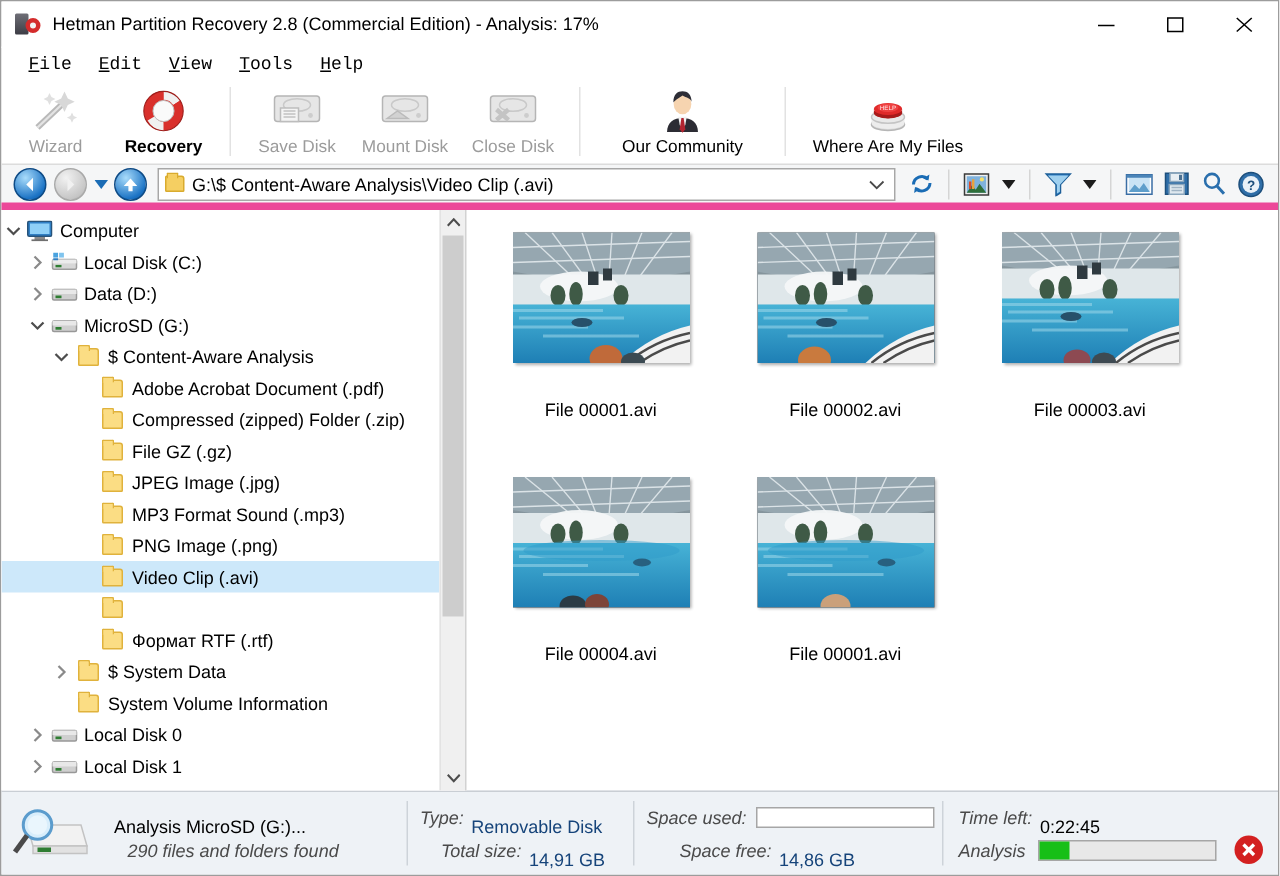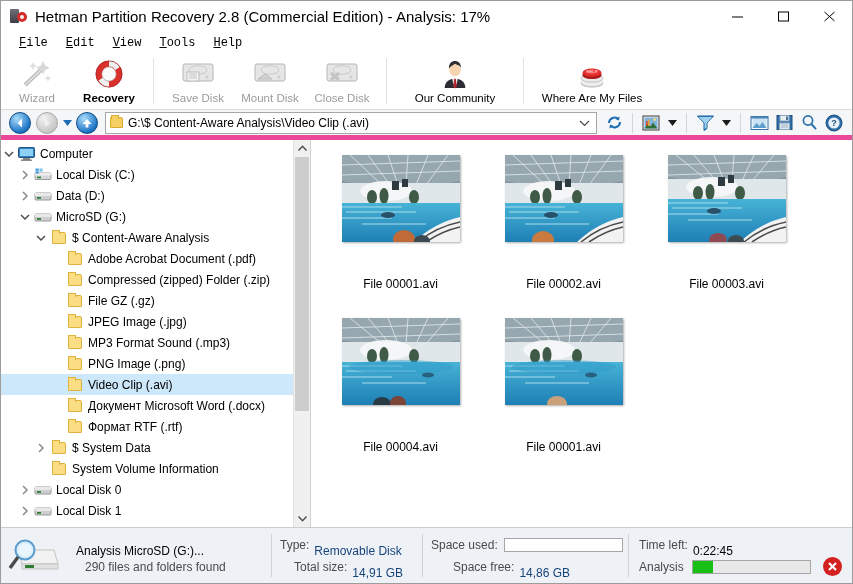--- a/index.html
+++ b/index.html
@@ -13,21 +13,21 @@
             border:1px solid #9c9c9c; background:#ffffff; }
 
   
   .titlebar { height:31px; display:flex; align-items:center; background:#ffffff;
               border-bottom:1px solid #ffffff; flex:none; }
   .app-icon { width:18px; height:18px; margin:0 7px 0 9px; position:relative; flex:none; }
   .app-icon .bk { position:absolute; left:0; top:2px; width:9px; height:14px;
                   background:linear-gradient(#6f6f77,#3d3d45); border-radius:1px; }
   .app-icon .ring { position:absolute; left:7px; top:5px; width:10px; height:10px;
                     border-radius:50%; border:3px solid #d42b2b; background:#f2f2f2; }
-  .title-text { font-size:15px; color:#000; flex:1; white-space:nowrap; overflow:hidden; }
+  .title-text { font-size:12px; color:#000; flex:1; white-space:nowrap; overflow:hidden; }
   .wbtns { display:flex; height:31px; flex:none; }
   .wbtn { width:46px; height:31px; display:flex; align-items:center; justify-content:center;
           font-size:12px; color:#000; }
   .wbtn svg { display:block; }
 
   
   .menubar { height:22px; display:flex; align-items:center; padding-left:9px;
              background:#ffffff; flex:none; }
   .menu-item { padding:2px 9px; font-size:12px; color:#000;font-family:Liberation Mono, monospace; }
   .menu-item u { text-decoration:underline; }
@@ -98,29 +98,29 @@
   .sb-thumb { position:absolute; left:1px; right:1px; top:0; height:72%; background:#cdcdcd; }
 
   
   .files-pane { flex:1; background:#fff; padding:10px 0 0 8px; overflow:hidden; }
   .frow { display:flex; }
   .fcell { width:163px; height:163px; display:flex; flex-direction:column;
            align-items:center; padding-top:5px; }
   .thumb { width:118px; height:87px; box-shadow:1px 1px 2px rgba(0,0,0,.32); overflow:hidden;
            position:relative; background:#2d3b44; }
   .thumb svg { display:block; width:118px; height:87px; }
-  .fname { font-size:12px; margin-top:35px; white-space:nowrap; }
+  .fname { font-size:12px; margin-top:24px; white-space:nowrap; }
 
   
   .status { height:56px; flex:none; display:flex; align-items:stretch;
             background:#eef2f6; border-top:1px solid #c9ced4; }
   .st-icon { width:70px; display:flex; align-items:center; justify-content:center; flex:none; }
   .st-col { display:flex; flex-direction:column; justify-content:center; }
   .st-line { height:22px; display:flex; align-items:center; font-size:12px; white-space:nowrap; }
-  .st-lbl { color:#4a4a4a; }
+  .st-lbl { color:#4a4a4a;font-style:italic; }
   .st-val { color:#16447a; margin-left:5px;margin-top:12px; }
   .st-val.dark { color:#000; }
   .st-sep { width:1px; background:#cdd3d9; margin:6px 0; flex:none; }
   .bar-outline { width:119px; height:14px; border:1px solid #a6a6a6; background:#fff;
                  margin-left:6px; }
   .bar-prog { width:119px; height:14px; border:1px solid #a6a6a6; background:#e8e8e8;
               margin-left:8px; position:relative; }
   .bar-prog i { position:absolute; left:0; top:0; bottom:0; background:#17bf17; display:block; }
   .stop-btn { width:19px; height:19px; border-radius:50%; background:#d32020;
               display:flex; align-items:center; justify-content:center; margin-left:12px; }
@@ -524,21 +524,20 @@
             <span>Video Clip (.avi)</span>
           </div>
           <div class="trow">
             <span class="tspace"></span>
             <span class="tspace"></span>
             <span class="tspace"></span>
             <span class="twist"></span>
             <span class="ticon">
               <span class="folder-ic"></span>
             </span>
-            <span>Документ Microsoft Word (.docx)</span>
           </div>
           <div class="trow">
             <span class="tspace"></span>
             <span class="tspace"></span>
             <span class="tspace"></span>
             <span class="twist"></span>
             <span class="ticon">
               <span class="folder-ic"></span>
             </span>
             <span>Формат RTF (.rtf)</span>

